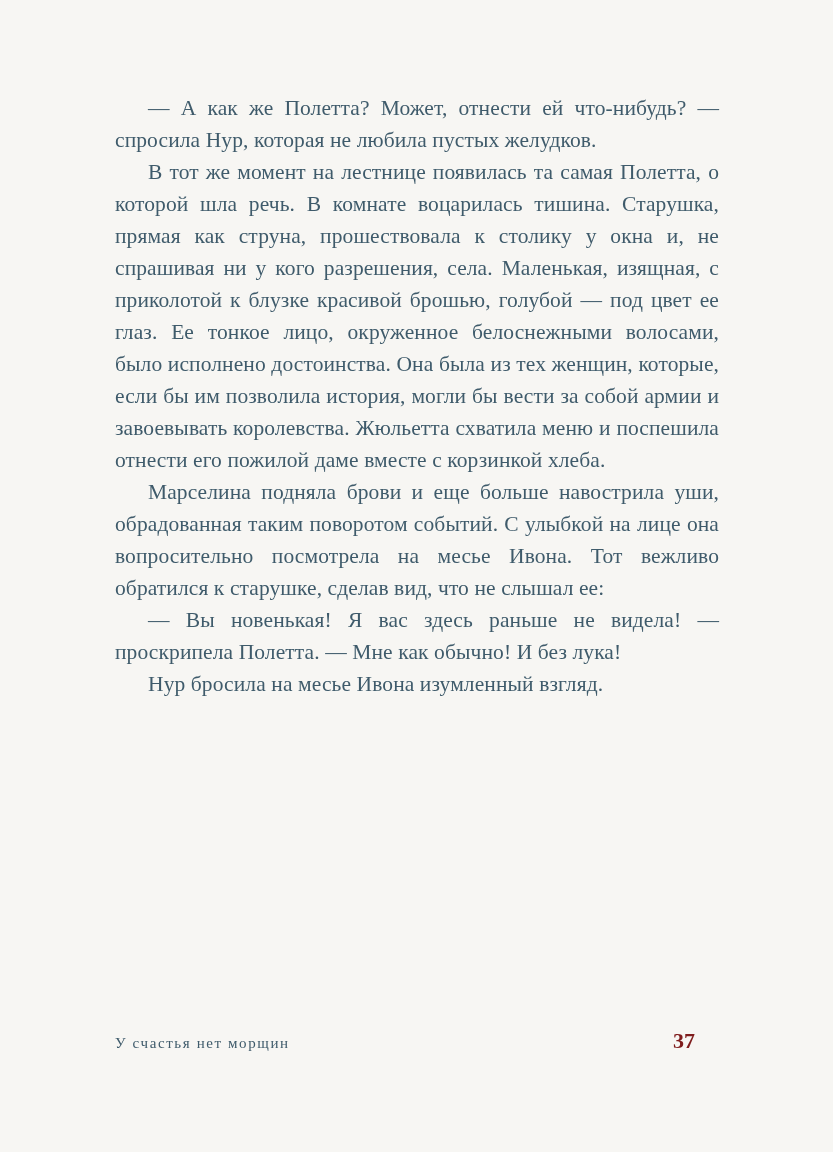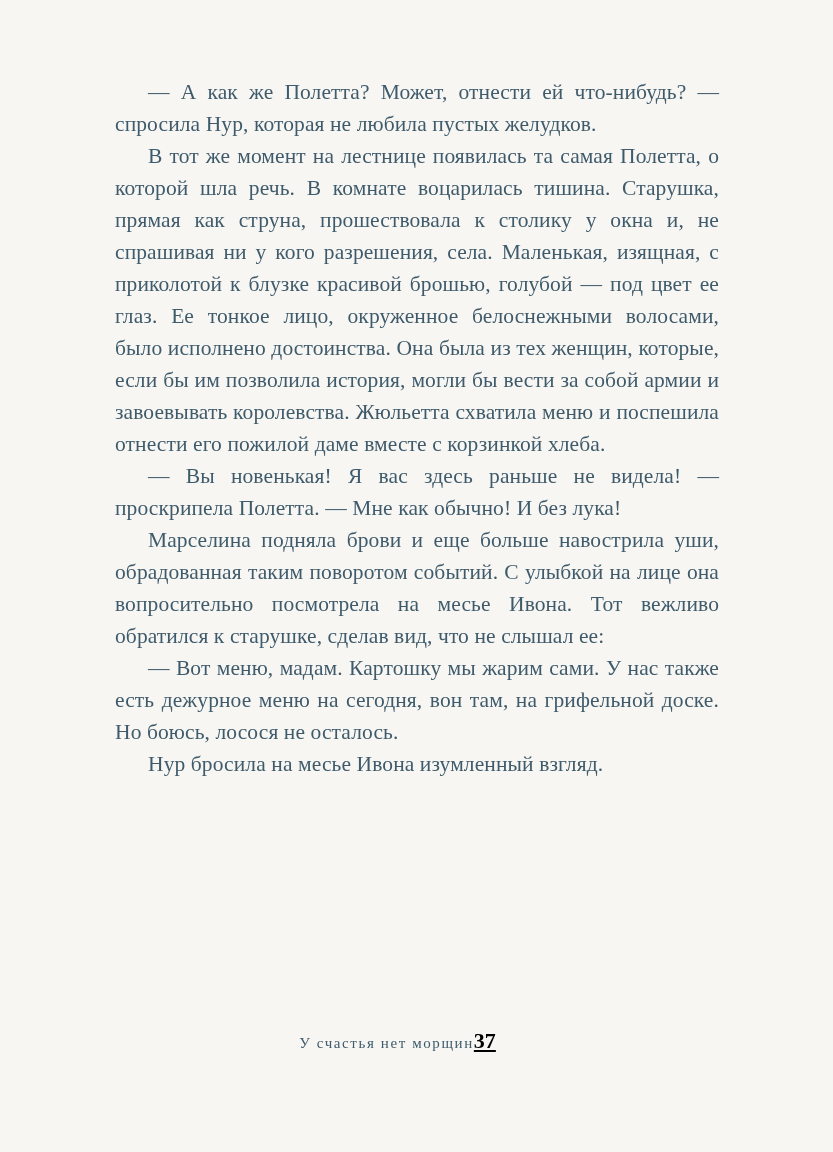--- a/index.html
+++ b/index.html
@@ -11,62 +11,60 @@
     height: 1152px;
     background: #f7f6f3;
     font-family: "Liberation Serif", "DejaVu Serif", serif;
     color: #3f5b6b;
     position: relative;
     overflow: hidden;
   }
   .page {
     position: absolute;
     left: 115px;
-    top: 76px;
+    top: 92px;
     width: 604px;
   }
   .page p {
     margin: 0;
     padding: 0;
     font-size: 21.5px;
     line-height: 32px;
     text-align: justify;
     text-indent: 33px;
     letter-spacing: 0.1px;
   }
   .footer {
     position: absolute;
     left: 115px;
     top: 1028px;
     width: 604px;
     display: flex;
-    justify-content: center;
+    justify-content: space-between;
     align-items: baseline;
   }
   .book-title {
     font-size: 15px;
     letter-spacing: 1.6px;
     color: #3f5b6b;
   }
   .page-number {
     font-size: 22px;
     font-weight: bold;
-    color: #000000;
-    margin-right: 39px;
-    text-decoration: underline;
+    color: #7f1d1d;
+    margin-right: 24px;
   }
 </style>
 </head>
 <body>
 
 <div class="page">
   <p>— А как же Полетта? Может, отнести ей что-нибудь? — спросила Нур, которая не любила пустых желудков.</p>
   <p>В тот же момент на лестнице появилась та самая Полетта, о которой шла речь. В комнате воцарилась тишина. Старушка, прямая как струна, прошествовала к столику у окна и, не спрашивая ни у кого разрешения, села. Маленькая, изящная, с приколотой к блузке красивой брошью, голубой — под цвет ее глаз. Ее тонкое лицо, окруженное белоснежными волосами, было исполнено достоинства. Она была из тех женщин, которые, если бы им позволила история, могли бы вести за собой армии и завоевывать королевства. Жюльетта схватила меню и поспешила отнести его пожилой даме вместе с корзинкой хлеба.</p>
+  <p>Марселина подняла брови и еще больше навострила уши, обрадованная таким поворотом событий. С улыбкой на лице она вопросительно посмотрела на месье Ивона. Тот вежливо обратился к старушке, сделав вид, что не слышал ее:</p>
   <p>— Вы новенькая! Я вас здесь раньше не видела! — проскрипела Полетта. — Мне как обычно! И без лука!</p>
-  <p>Марселина подняла брови и еще больше навострила уши, обрадованная таким поворотом событий. С улыбкой на лице она вопросительно посмотрела на месье Ивона. Тот вежливо обратился к старушке, сделав вид, что не слышал ее:</p>
-  <p>— Вот меню, мадам. Картошку мы жарим сами. У нас также есть дежурное меню на сегодня, вон там, на грифельной доске. Но боюсь, лосося не осталось.</p>
   <p>Нур бросила на месье Ивона изумленный взгляд.</p>
 </div>
 
 <div class="footer">
   <span class="book-title">У счастья нет морщин</span>
   <span class="page-number">37</span>
 </div>
 
 </body></html>

